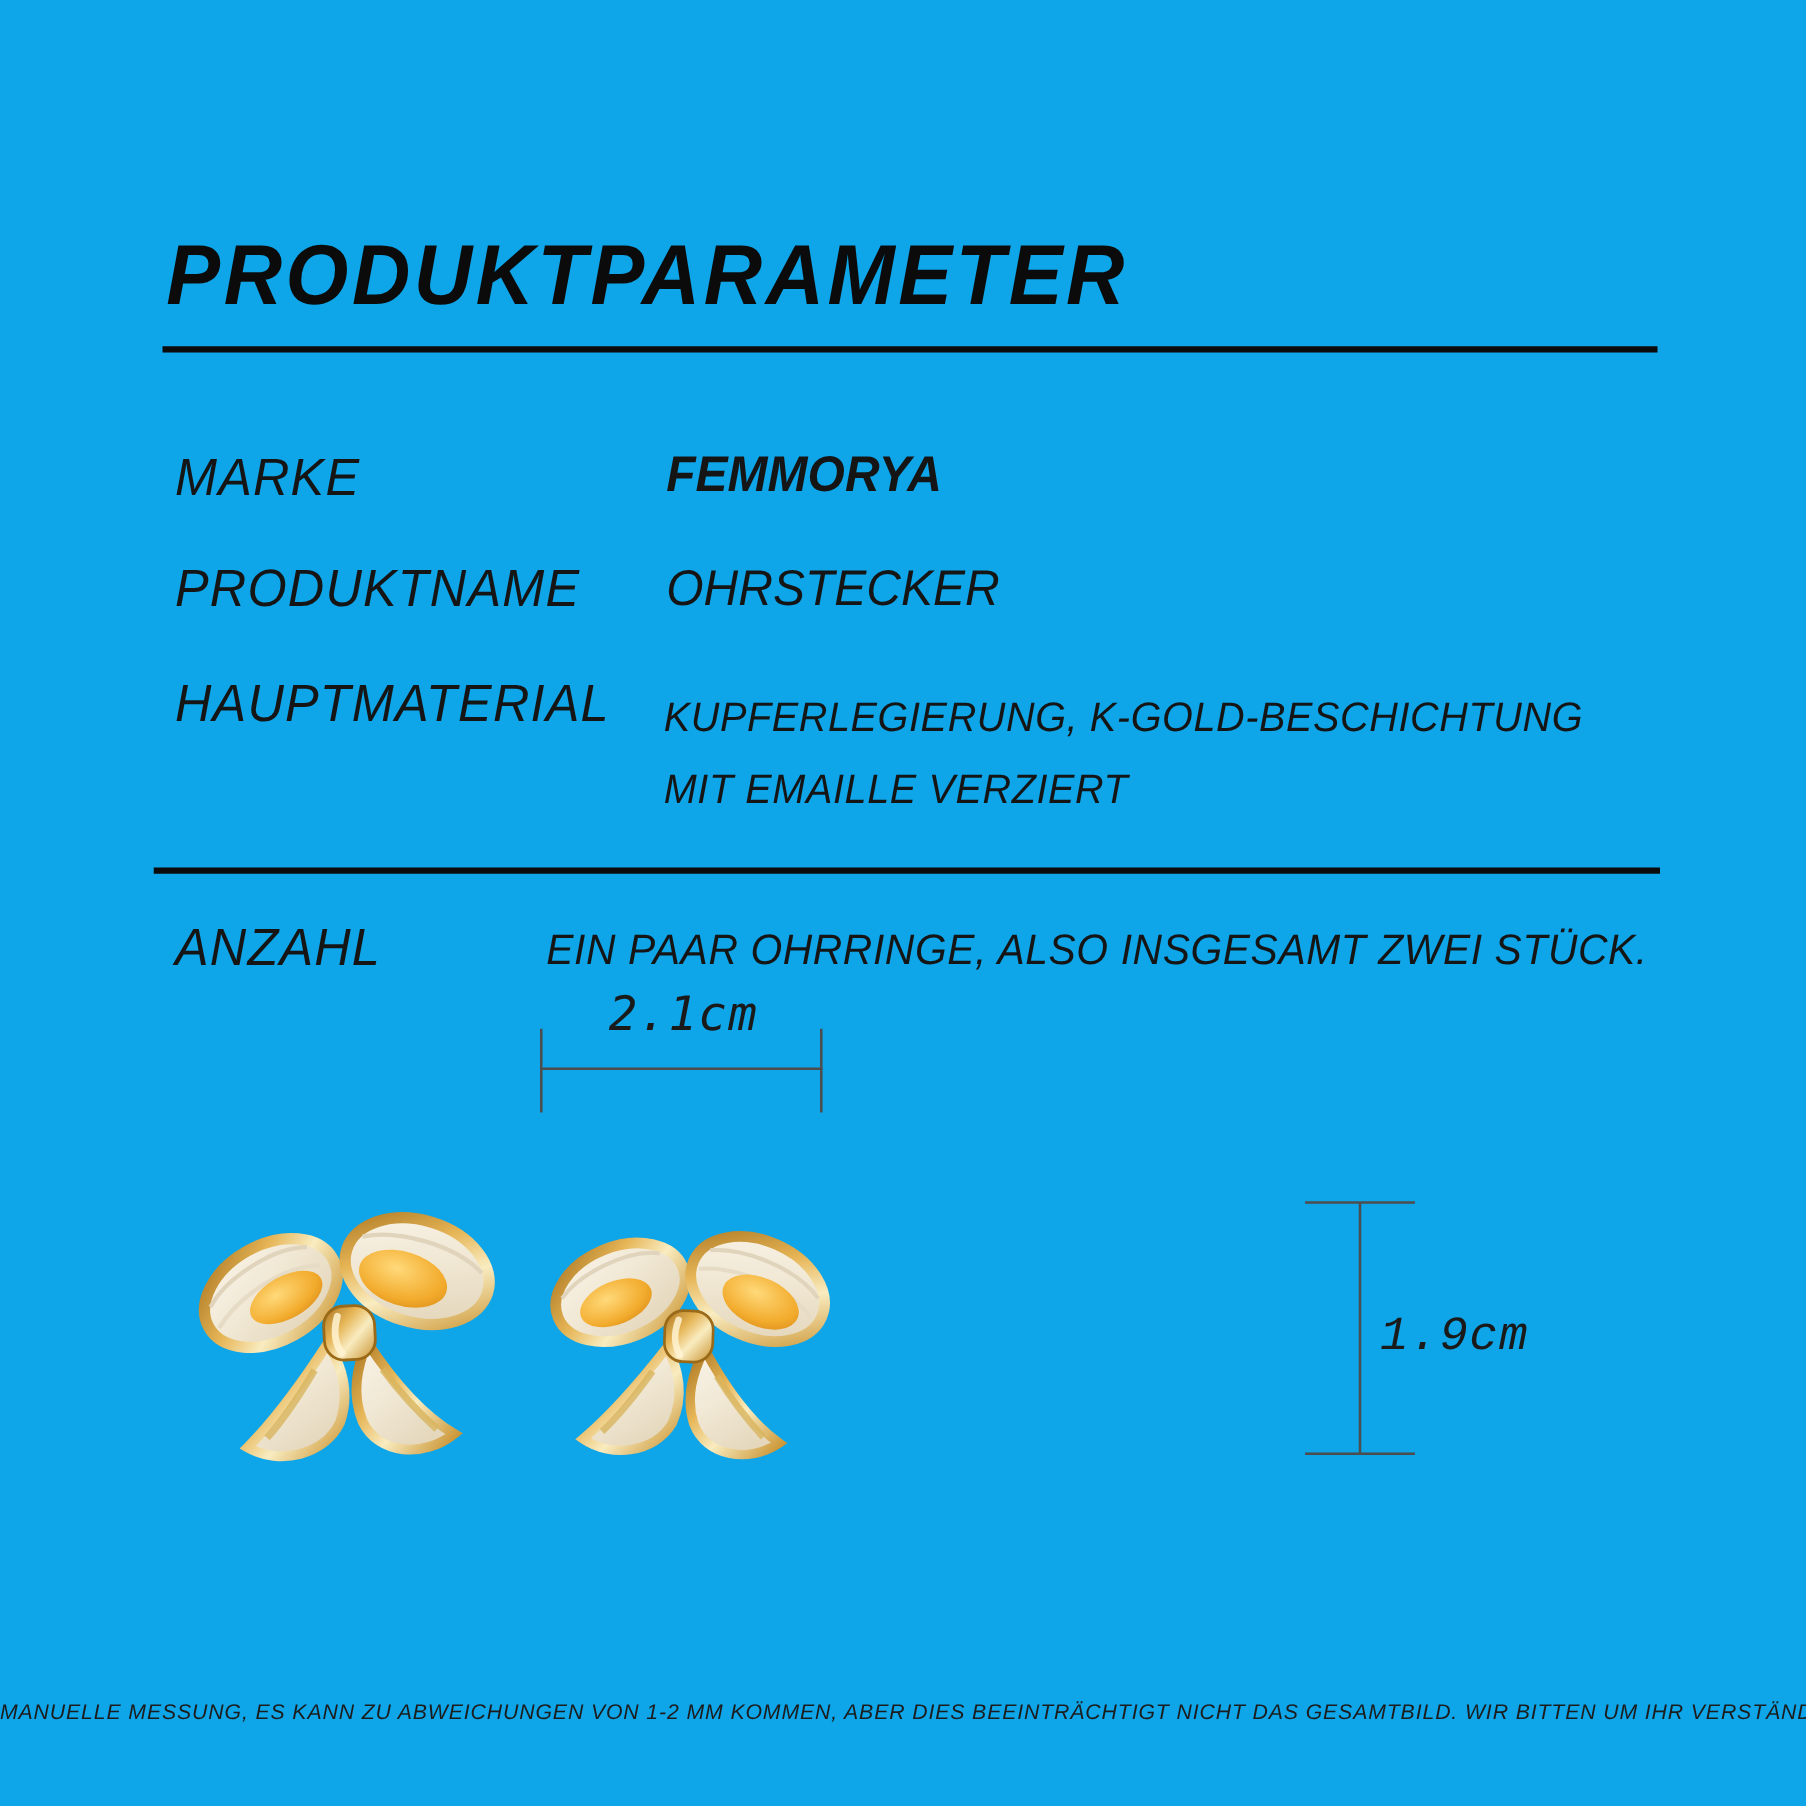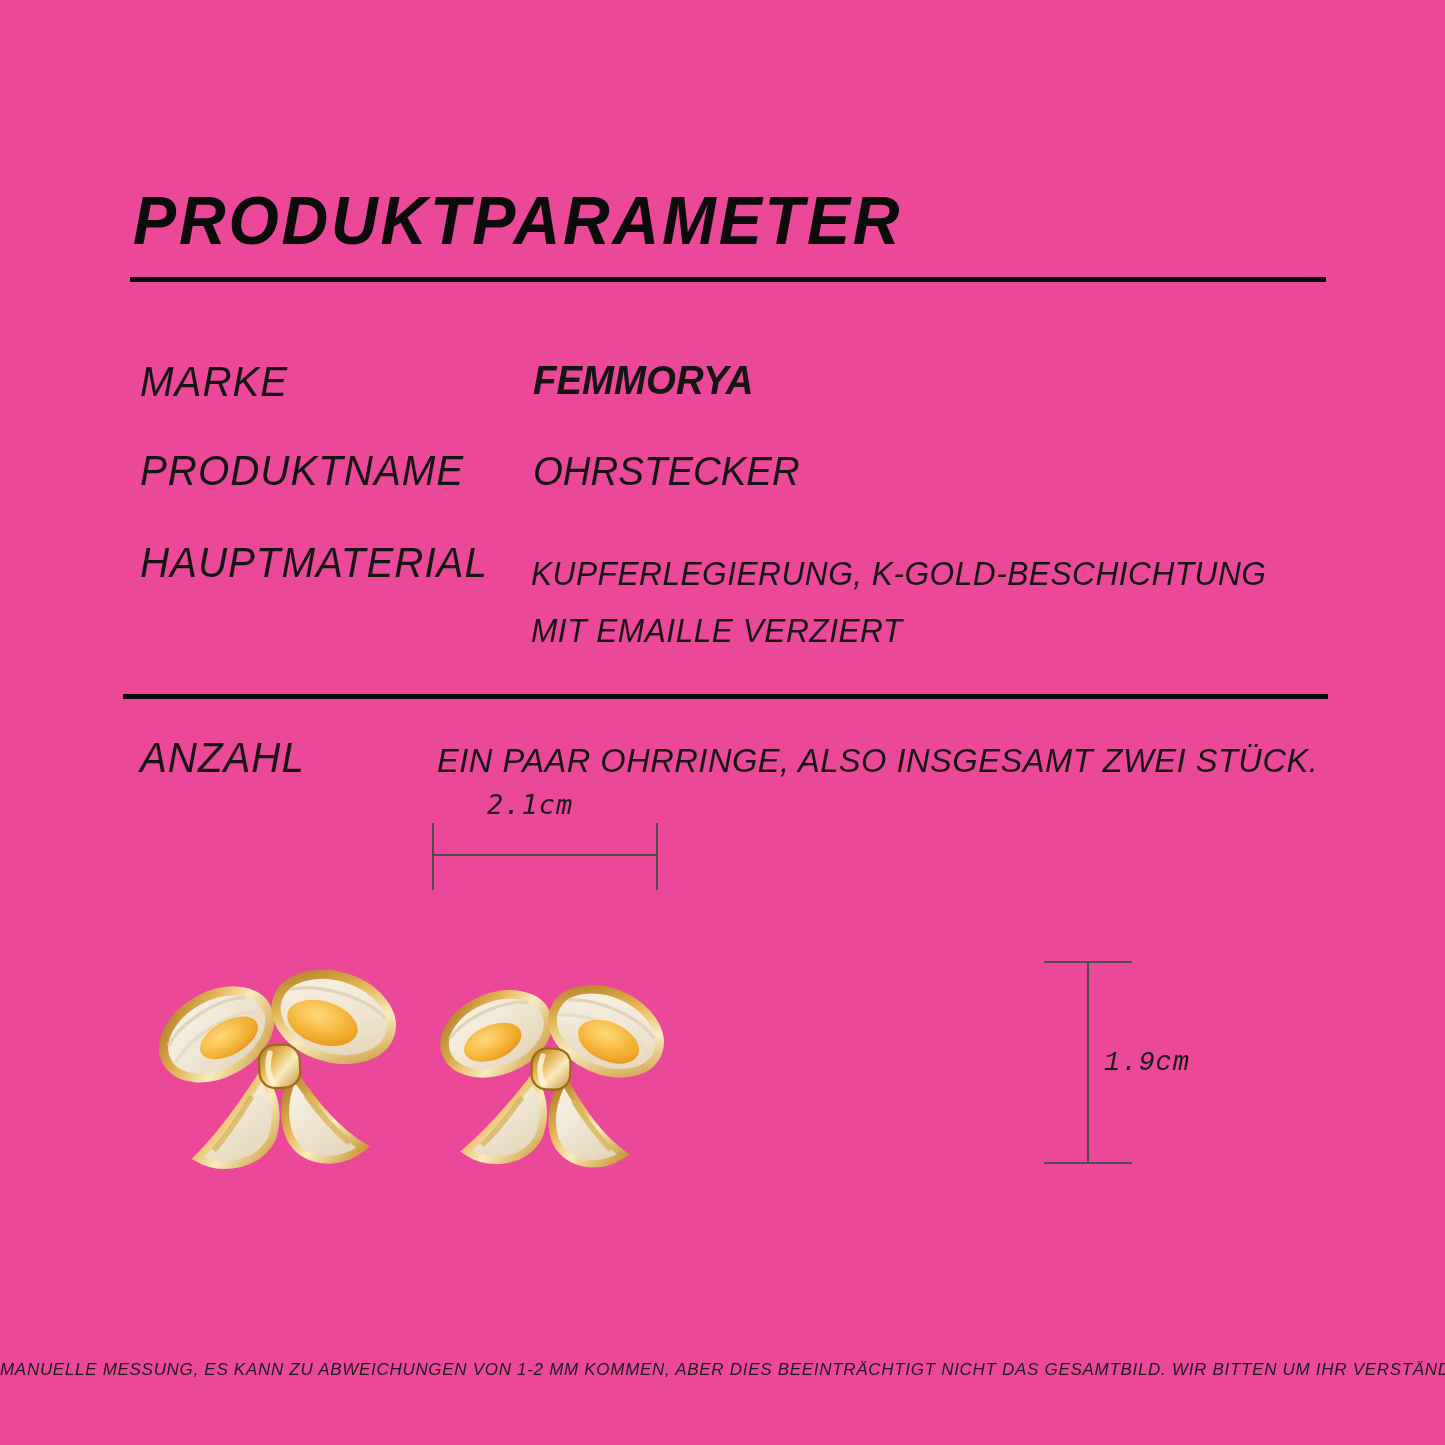--- a/index.html
+++ b/index.html
@@ -4,21 +4,21 @@
 <style>
   * { margin:0; padding:0; box-sizing:border-box; }
   html,body { background:#ffffff; }
   body {
     width:1445px; height:1445px;
     position:relative;
     font-family:"Liberation Sans", sans-serif;
     color:#111111;
     overflow:hidden;
   }
-  .sheet { position:absolute; inset:0; background:#ec4899; }
+  .sheet { position:absolute; inset:0; background:#0ea5e9; }
 
   .page-title {
     position:absolute; left:133px; top:186px;
     font-size:68px; font-weight:bold; font-style:italic;
     letter-spacing:3px; line-height:1;
     transform:scaleX(0.95); transform-origin:left top;
     color:#0b0b0b; white-space:nowrap;
   }
   .rule { position:absolute; background:#0b0b0b; }
   .rule-top { left:130px; top:277px; width:1196px; height:5px; }
@@ -40,21 +40,21 @@
   .value-material {
     left:531px; top:545px; width:820px;
     font-size:33px; line-height:57px; white-space:normal;
     letter-spacing:0.5px;
   }
   .value-quantity { left:437px; top:741px; font-size:34px; letter-spacing:0.5px; }
 
   .dim-label {
     position:absolute;
     font-family:"DejaVu Sans Mono", monospace;
-    font-style:italic; font-size:27px; letter-spacing:1px;
+    font-style:italic; font-size:38px; letter-spacing:1px;
     color:#1a1a1a; white-space:nowrap;
   }
   .dim-width-label  { left:487px;  top:789px;  }
   .dim-height-label { left:1104px; top:1048px;font-family:Liberation Mono, monospace; }
 
   .mline { position:absolute; background:#4d4d4d; }
   
   .hm-line  { left:432px; top:854px; width:226px; height:2px; }
   .hm-tick-l{ left:432px; top:823px; width:2px;  height:67px; }
   .hm-tick-r{ left:656px; top:823px; width:2px;  height:67px; }

